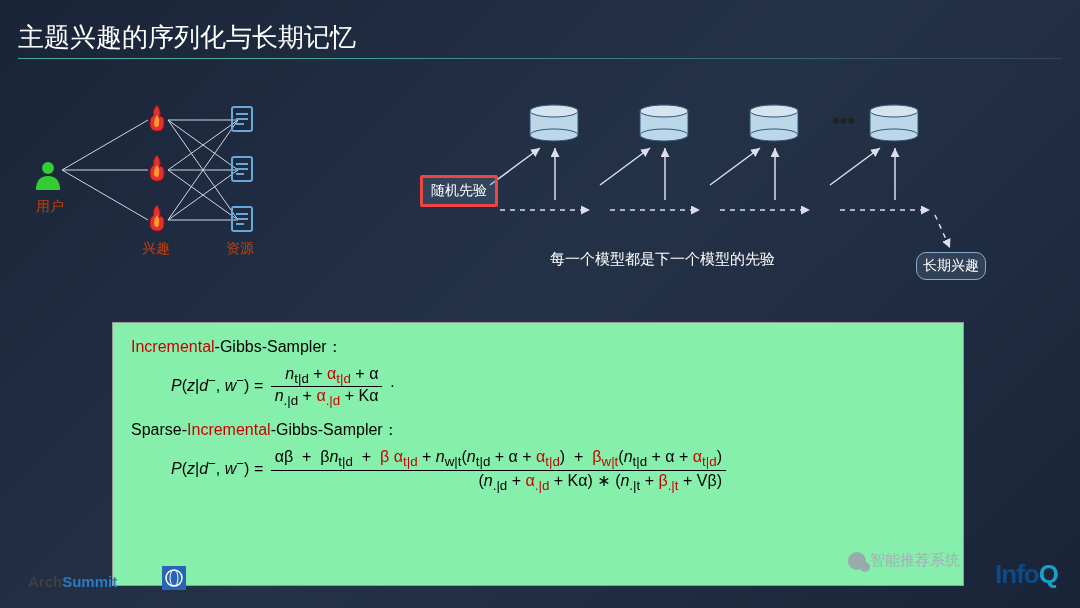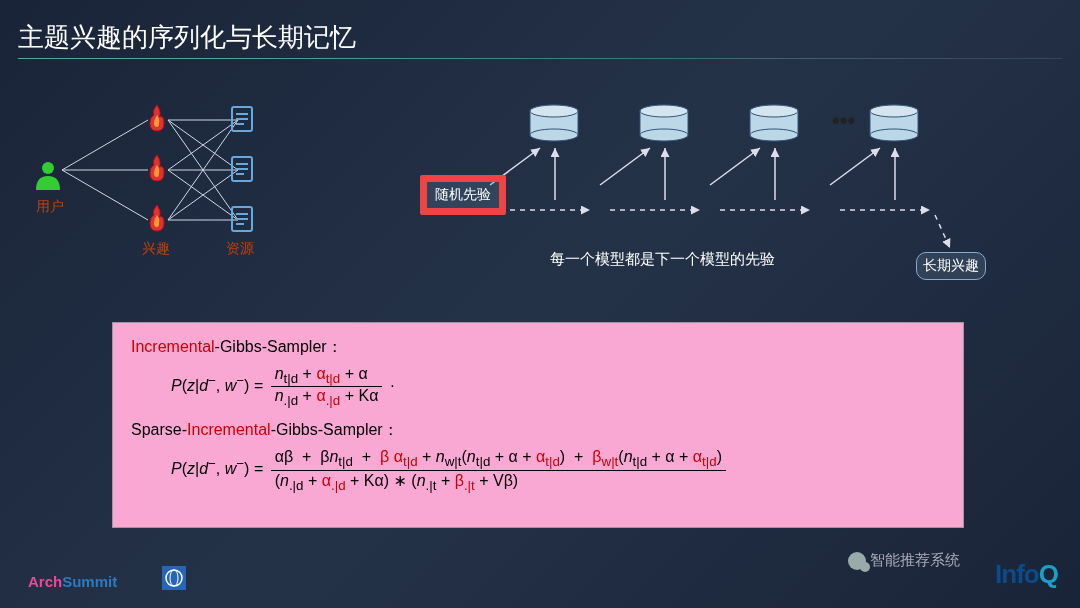--- a/index.html
+++ b/index.html
@@ -4,34 +4,34 @@
 <style>
 *{margin:0;padding:0;box-sizing:border-box;font-family:"Microsoft YaHei",sans-serif}
 body{width:1080px;height:608px;background:linear-gradient(135deg,#1a2438 0%,#243248 50%,#1a2438 100%);position:relative;overflow:hidden}
 .title{position:absolute;top:20px;left:18px;color:#fff;font-size:26px;font-weight:400}
 .title-rule{position:absolute;top:58px;left:18px;width:1044px;height:1px;background:linear-gradient(90deg,#4a9 0%,#4a9 20%,#345 100%)}
 .graph{position:absolute;top:100px;left:18px;width:280px;height:180px}
 .node-lbl{color:#c2410c;font-size:14px;text-align:center;position:absolute}
 .user-ico{position:absolute;top:60px;left:16px}
 .fire{position:absolute}
 .doc{position:absolute}
-.prior-box{position:absolute;top:175px;left:420px;border:7px solid #ef4444;background:rgba(100,130,160,.25);color:#fff;padding:4px 8px;font-size:14px;border-radius:2px}
+.prior-box{position:absolute;top:175px;left:420px;border:3px solid #ef4444;background:rgba(100,130,160,.25);color:#fff;padding:4px 8px;font-size:14px;border-radius:2px}
 .ltm-box{position:absolute;top:252px;left:916px;border:1px solid #88aacc;background:rgba(100,130,160,.25);color:#fff;padding:4px 6px;font-size:14px;border-radius:10px}
 .caption{position:absolute;top:250px;left:550px;color:#fff;font-size:15px}
 .dots{position:absolute;top:108px;left:832px;color:#222;font-size:22px;font-weight:bold}
-.eq-box{position:absolute;top:322px;left:112px;width:852px;height:206px;background:#f9a8d4;border:1px solid #999;padding:14px 18px;font-family:"Times New Roman",serif;font-size:16px;color:#000}
+.eq-box{position:absolute;top:322px;left:112px;width:852px;height:264px;background:#86efac;border:1px solid #999;padding:14px 18px;font-family:"Times New Roman",serif;font-size:16px;color:#000}
 .eq-box .red{color:#c00}
 .eq-title{margin-bottom:4px}
-.frac{display:inline-block;vertical-align:middle;text-align:left;margin:0 3px}
+.frac{display:inline-block;vertical-align:middle;text-align:right;margin:0 3px}
 .frac>span{display:block;padding:0 4px}
 .frac .num{border-bottom:1px solid #000}
 .eq-line{margin:7px 0 12px 40px}
 .footer{position:absolute;bottom:8px;left:0;right:0;height:48px}
 .logo-as{position:absolute;left:28px;bottom:10px;font-size:15px;font-weight:600}
-.logo-as .a{color:#ec4899}
+.logo-as .a{color:#404040}
 .logo-as .s{color:#2a7bbf}
 .logo-iq{position:absolute;right:22px;bottom:10px;font-size:26px;font-weight:800;letter-spacing:-1px}
 .logo-iq .i{color:#0a4b8c}
 .logo-iq .q{color:#1aa0c8}
 .wechat{position:absolute;right:120px;bottom:30px;color:#aab;font-size:15px}
 .wechat-ico{display:inline-block;width:18px;height:18px;background:#9aa;border-radius:50%;vertical-align:middle;margin-right:4px;position:relative}
 .wechat-ico::after{content:"";position:absolute;width:10px;height:10px;background:#9aa;border-radius:50%;right:-4px;bottom:-2px}
 svg{overflow:visible}
 </style>
 </head>

